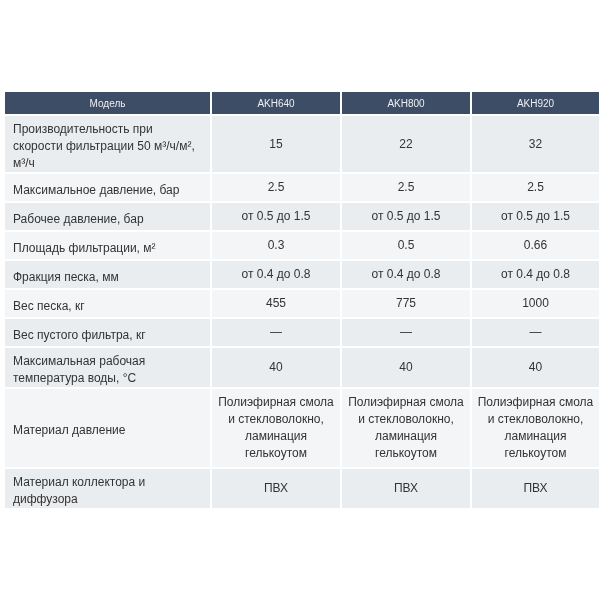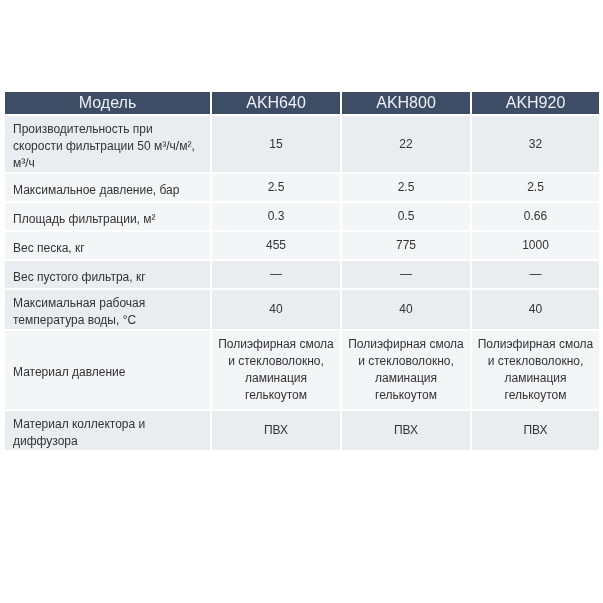--- a/index.html
+++ b/index.html
@@ -19,21 +19,21 @@
   table.specs {
     width: 598px;
     table-layout: fixed;
     border-collapse: separate;
     border-spacing: 2px;
   }
   table.specs th {
     background: var(--header-bg, #3d4d66);
     color: var(--header-text, #eceff4);
     font-weight: 400;
-    font-size: 16px;
+    font-size: 10px;
     height: 22px;
     padding: 1px 4px;
     text-align: center;
     box-sizing: border-box;
   }
   table.specs td {
     font-size: 12px;
     line-height: 17px;
     color: var(--body-text, #333333);
     vertical-align: middle;
@@ -77,25 +77,37 @@
           <td class="value">15</td>
           <td class="value">22</td>
           <td class="value">32</td>
         </tr>
         <tr class="even">
           <td class="label">Максимальное давление, бар</td>
           <td class="value">2.5</td>
           <td class="value">2.5</td>
           <td class="value">2.5</td>
         </tr>
+        <tr class="odd">
+          <td class="label">Рабочее давление, бар</td>
+          <td class="value">от 0.5 до 1.5</td>
+          <td class="value">от 0.5 до 1.5</td>
+          <td class="value">от 0.5 до 1.5</td>
+        </tr>
         <tr class="even">
           <td class="label">Площадь фильтрации, м²</td>
           <td class="value">0.3</td>
           <td class="value">0.5</td>
           <td class="value">0.66</td>
+        </tr>
+        <tr class="odd">
+          <td class="label">Фракция песка, мм</td>
+          <td class="value">от 0.4 до 0.8</td>
+          <td class="value">от 0.4 до 0.8</td>
+          <td class="value">от 0.4 до 0.8</td>
         </tr>
         <tr class="even">
           <td class="label">Вес песка, кг</td>
           <td class="value">455</td>
           <td class="value">775</td>
           <td class="value">1000</td>
         </tr>
         <tr class="odd">
           <td class="label">Вес пустого фильтра, кг</td>
           <td class="value">—</td>

